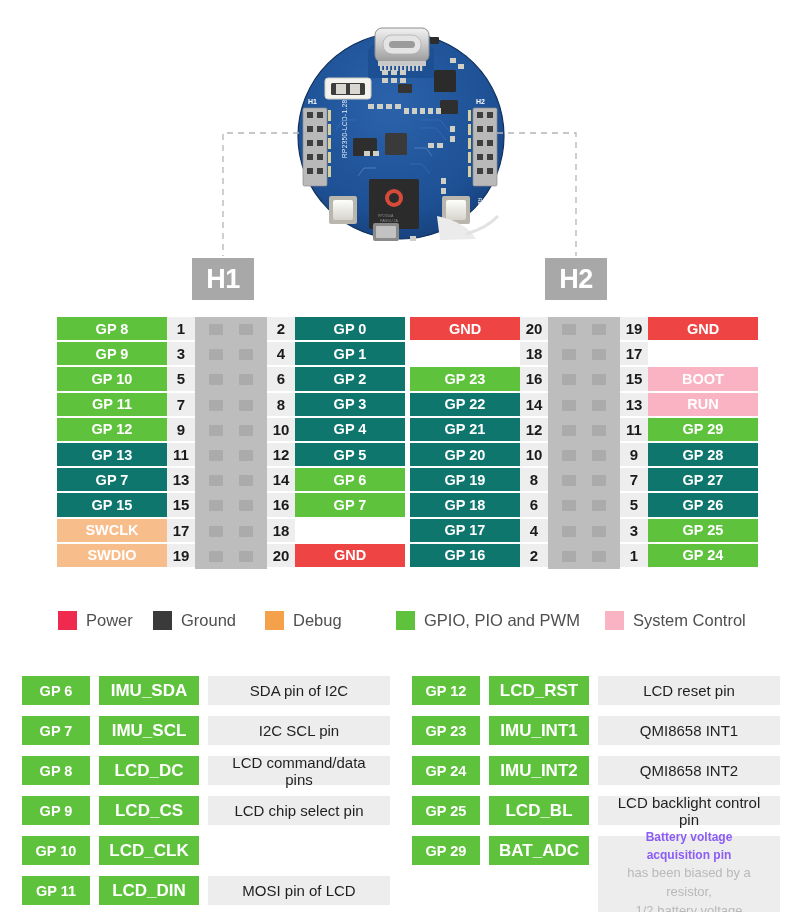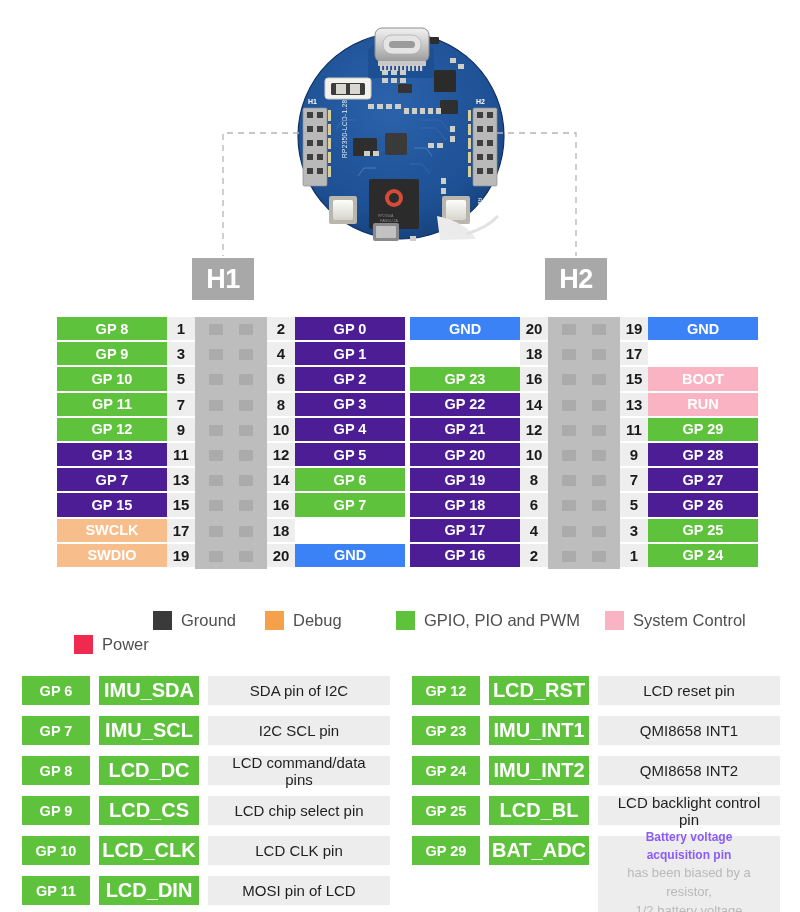--- a/index.html
+++ b/index.html
@@ -59,23 +59,23 @@
   }
   .pin-gap .hole {
     position: absolute; top: 7px; width: 14px; height: 11px;
     background: #ababab; border-radius: 1px;
   }
   .pin-gap .hole.l { left: 14px; }
   .pin-gap .hole.r { right: 14px; }
 
   
   .c-gpio      { background: #5fc23c; }
-  .c-gpio-dim  { background: #4c1d95; }
+  .c-gpio-dim  { background: #0f766e; }
   .c-power     { background: #f02a4e; margin-top: 42px; }
-  .c-ground    { background: #3b82f6; }
+  .c-ground    { background: #ef4444; }
   .c-debug     { background: #f7bd8a; }
   .c-syscon    { background: #f9b3c3; }
 
   
   .legend { position: absolute; left: 58px; top: 604px; width: 700px; height: 32px; }
   .legend-item { position: absolute; display: flex; align-items: center; height: 32px; }
   .legend-sw { width: 19px; height: 19px; margin-right: 9px; }
   .legend-tx { font-size: 16.5px; color: #4f4f4f; white-space: nowrap; }
 
   
@@ -87,21 +87,21 @@
   .fn-gp {
     flex: 0 0 68px;
     background: #5fc23c;
     color: #ffffff; font-size: 14.5px; font-weight: bold;
     display: flex; align-items: center; justify-content: center;
     margin-right: 9px;
   }
   .fn-alias {
     flex: 0 0 100px;
     background: #5fc23c;
-    color: #ffffff; font-size: 20px; font-weight: bold;
+    color: #ffffff; font-size: 17px; font-weight: bold;
     display: flex; align-items: center; justify-content: center;
     margin-right: 9px;
   }
   .fn-desc {
     flex: 1 1 auto;
     background: #ededed;
     color: #1f1f1f; font-size: 15px;
     display: flex; align-items: center; justify-content: center;
     text-align: center;
     padding: 0 19px;
@@ -499,21 +499,21 @@
         <div class="pin-gap">
           <span class="hole l"></span>
           <span class="hole r"></span>
         </div>
         <div class="pin-num">1</div>
         <div class="pin-name c-gpio">GP 24</div>
       </div>
     </div>
 
   <div class="legend">
-      <div class="legend-item" style="left: 16px; margin-top: 24px;">
+      <div class="legend-item" style="left: 0px;">
         <span class="legend-sw" style="background: rgb(240, 42, 78);"></span>
         <span class="legend-tx">Power</span>
       </div>
       <div class="legend-item" style="left: 95px;">
         <span class="legend-sw" style="background: rgb(58, 58, 58);"></span>
         <span class="legend-tx">Ground</span>
       </div>
       <div class="legend-item" style="left: 207px;">
         <span class="legend-sw" style="background: rgb(245, 160, 74);"></span>
         <span class="legend-tx">Debug</span>
@@ -545,21 +545,20 @@
         <div class="fn-desc">LCD command/data pins</div>
       </div>
       <div class="fn-row">
         <div class="fn-gp">GP 9</div>
         <div class="fn-alias">LCD_CS</div>
         <div class="fn-desc">LCD chip select pin</div>
       </div>
       <div class="fn-row">
         <div class="fn-gp">GP 10</div>
         <div class="fn-alias">LCD_CLK</div>
-        <div class="fn-desc">LCD CLK pin</div>
       </div>
       <div class="fn-row">
         <div class="fn-gp">GP 11</div>
         <div class="fn-alias">LCD_DIN</div>
         <div class="fn-desc">MOSI pin of LCD</div>
       </div>
     </div>
   <div class="fn-table" id="fn-right">
       <div class="fn-row">
         <div class="fn-gp">GP 12</div>

